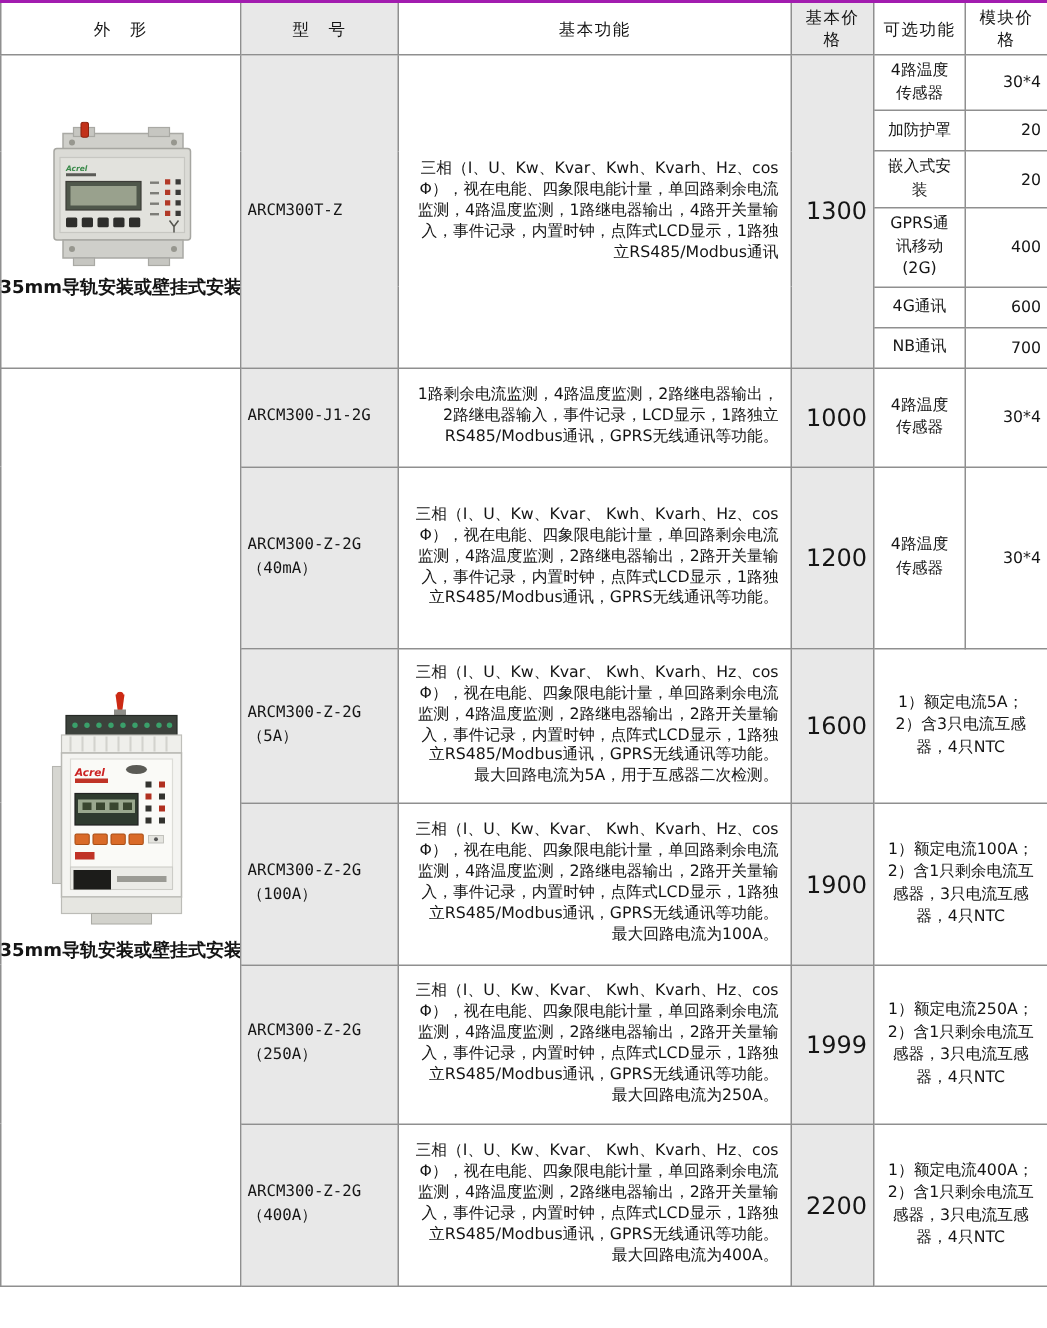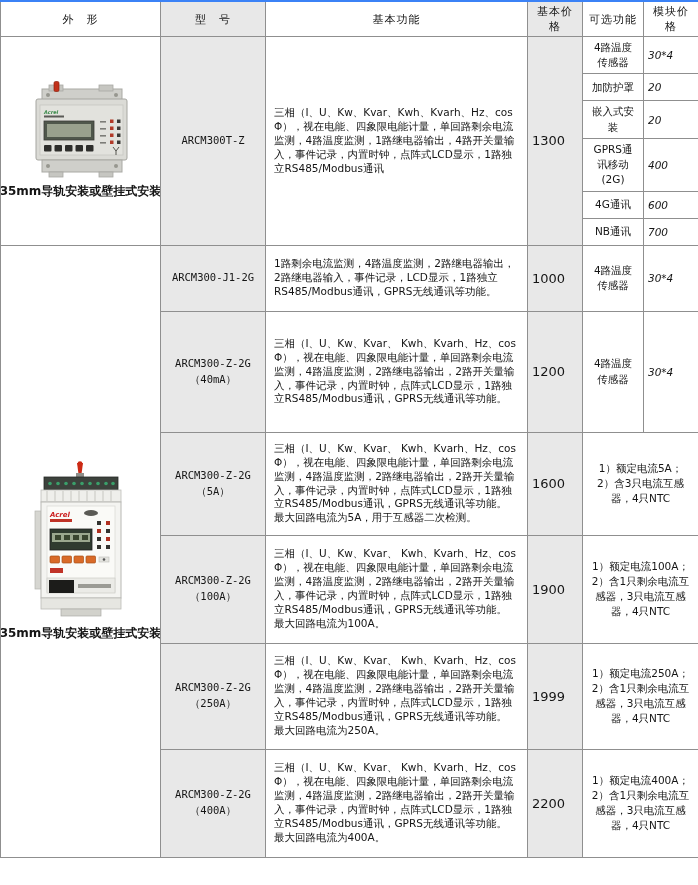--- a/index.html
+++ b/index.html
@@ -9,45 +9,45 @@
     color:#151515;
     -webkit-font-smoothing:antialiased;
   }
   .page{position:relative;width:698px;}
   .unit-label{
     text-align:right;font-size:10.5px;letter-spacing:.5px;
     padding:4px 6px 3px 0;height:13px;
   }
   table.price-table{
     border-collapse:collapse;table-layout:fixed;width:698px;
-    border-top:2px solid #3b82f6;
+    border-top:2px solid #a21caf;
   }
   col.c-app{width:160px;} col.c-model{width:105px;} col.c-func{width:262px;}
   col.c-price{width:55px;} col.c-opt{width:61px;} col.c-mprice{width:55px;}
   th,td{
     border:1px solid #8f8f8f;
     font-size:10.5px;font-weight:normal;
     padding:2px 4px;vertical-align:middle;
     overflow:hidden;
   }
   thead tr{height:28px;}
   th{font-size:11px;letter-spacing:1px;}
   .gray{background:#e8e8e8;}
   td.model{
-    text-align:center;white-space:pre-line;
+    text-align:left;white-space:pre-line;
     font-family:"DejaVu Sans Mono","DejaVu Sans",monospace;
     font-size:10.5px;line-height:1.5;background:#e8e8e8;
   }
   td.func{
-    text-align:left;padding:5px 8px;line-height:1.33;
+    text-align:right;padding:5px 8px;line-height:1.33;
     white-space:pre-line;font-size:10.5px;
   }
-  td.price{text-align:left;background:#e8e8e8;font-size:13px;}
+  td.price{text-align:right;background:#e8e8e8;font-size:16px;}
   td.opt{text-align:center;padding:3px 6px;line-height:1.45;white-space:pre-line;}
-  td.mprice{text-align:left;font-style:italic;}
+  td.mprice{text-align:right;}
   td.appcell{background:#ffffff;text-align:center;vertical-align:middle;padding:4px 2px;}
   .appwrap{display:flex;flex-direction:column;align-items:center;justify-content:center;}
   .caption{font-size:12px;font-weight:bold;margin-top:2px;white-space:nowrap;}
   tr.r-sub{height:27px;}
   tr.r2{height:66px;} tr.r3{height:121px;} tr.r4{height:103px;}
   tr.r5{height:108px;} tr.r6{height:106px;} tr.r7{height:108px;}
   .notes{font-size:11px;line-height:1.75;padding:16px 0 0 10px;}
 </style>
 </head>
 <body>

